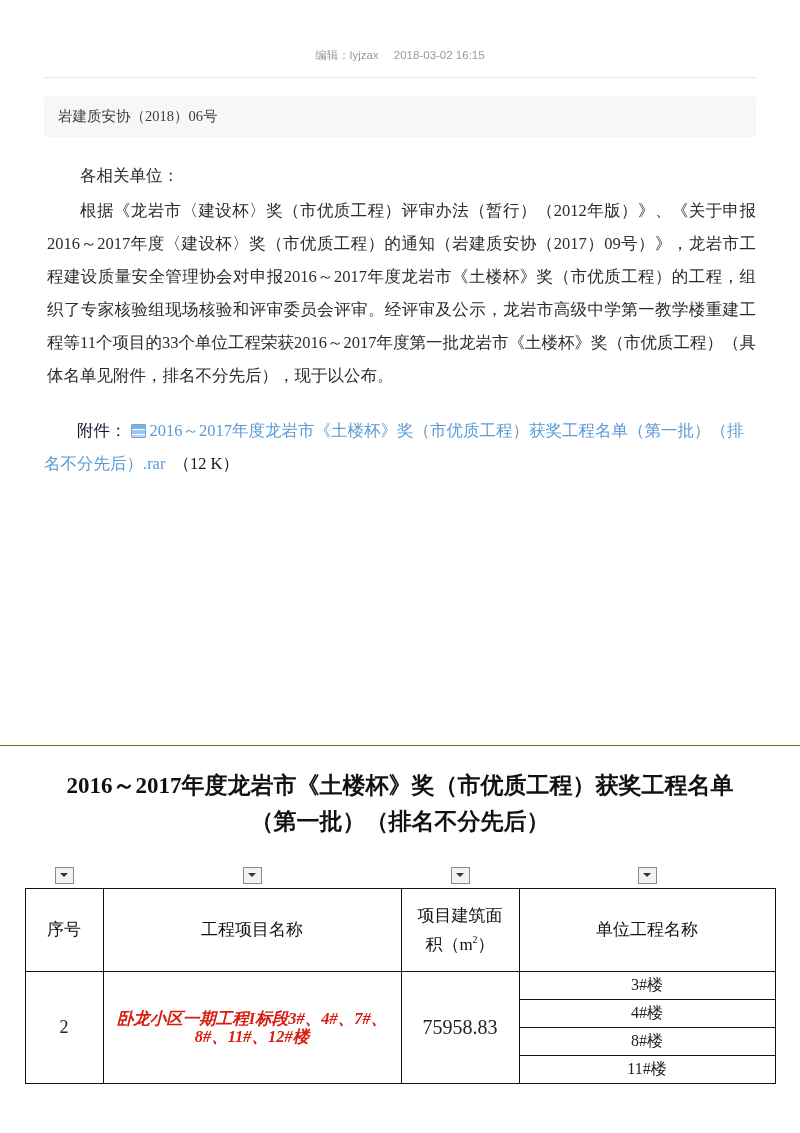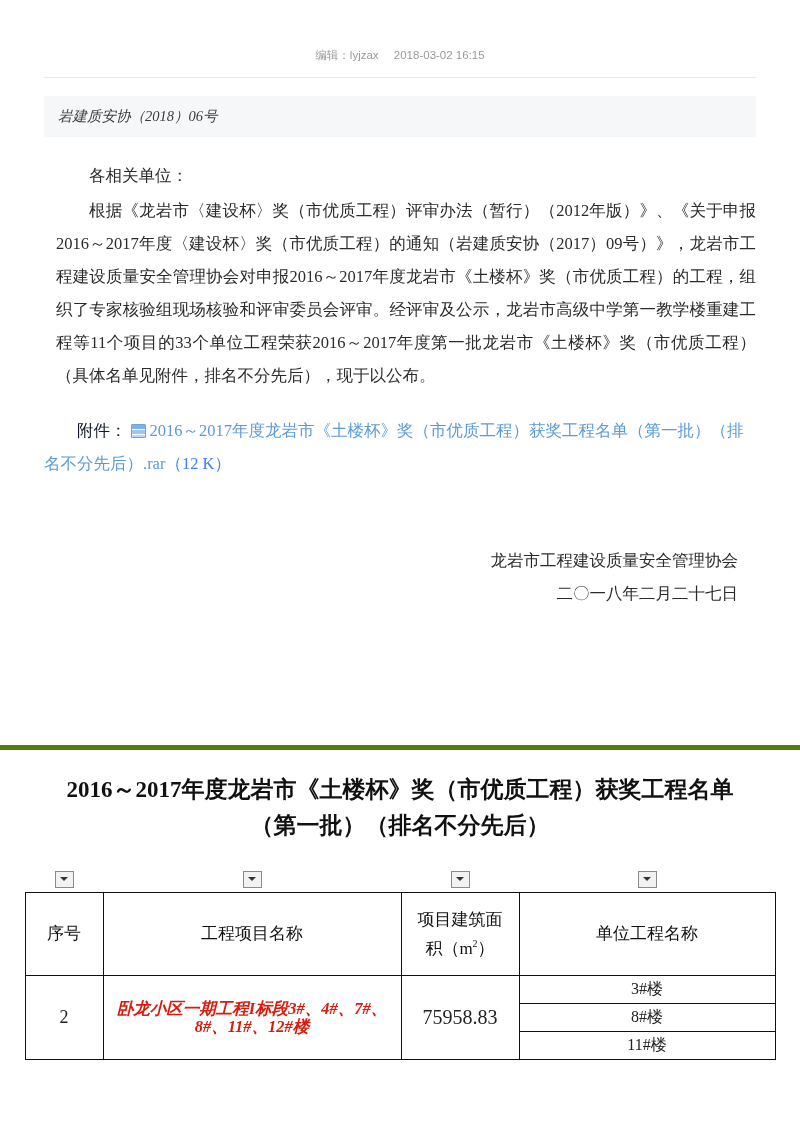--- a/index.html
+++ b/index.html
@@ -47,31 +47,30 @@
   }
 
   .docnum-bar {
     margin-top: 18px;
     background: #f6f7f9;
     border-radius: 2px;
     padding: 11px 14px;
     font-size: 14.5px;
     color: #3b3b3b;
     font-family: "Liberation Serif", serif;
-    font-style: italic;
   }
 
   .body-text {
     margin-top: 22px;
     font-size: 16.5px;
     line-height: 33px;
     color: #2b2b2b;
     text-align: justify;
   }
-  .body-text p { margin: 0 0 2px 12px; }
+  .body-text p { margin: 0 0 2px 3px; }
   .indent { text-indent: 2em; }
 
   .attachment {
     margin-top: 22px;
     font-size: 16.5px;
     line-height: 33px;
     text-indent: 2em;
   }
   .attachment .att-label { color: #0f172a; }
   .att-icon {
@@ -83,38 +82,38 @@
     background:
       linear-gradient(#7fb2e5 0 4px, #ffffff 4px 5px, #9ec7ef 5px 9px, #ffffff 9px 10px, #b9d8f5 10px 14px);
     border: 1px solid #6fa4da;
     border-radius: 1px;
     box-sizing: border-box;
   }
   .att-link {
     color: #5b9bd5;
     text-decoration: none;
   }
-  .att-size { color: #3b82f6; }
+  .att-size { color: #0f172a; margin-left: 8px; }
 
   .signature {
     margin-top: 64px;
     text-align: right;
     font-size: 16.5px;
     line-height: 33px;
     color: #2b2b2b;
     padding-right: 18px;
   }
 
   
   .table-section {
     position: absolute;
     left: 0;
     top: 745px;
     width: 800px;
-    border-top: 5px solid #4d7c0f;
+    border-top: 1px solid #4d7c0f;
     background: #fff;
     box-sizing: border-box;
     padding: 0;
   }
   .table-title {
     font-family: "Liberation Serif", serif;
     font-weight: bold;
     font-size: 23px;
     line-height: 36px;
     text-align: center;
@@ -220,24 +219,20 @@
 
   <div class="body-text">
     <p class="indent">各相关单位：</p>
     <p class="indent">根据《龙岩市〈建设杯〉奖（市优质工程）评审办法（暂行）（2012年版）》、《关于申报2016～2017年度〈建设杯〉奖（市优质工程）的通知（岩建质安协（2017）09号）》，龙岩市工程建设质量安全管理协会对申报2016～2017年度龙岩市《土楼杯》奖（市优质工程）的工程，组织了专家核验组现场核验和评审委员会评审。经评审及公示，龙岩市高级中学第一教学楼重建工程等11个项目的33个单位工程荣获2016～2017年度第一批龙岩市《土楼杯》奖（市优质工程）（具体名单见附件，排名不分先后），现于以公布。</p>
   </div>
 
   <div class="attachment">
     <span class="att-label">附件：</span><span class="att-icon"></span><a class="att-link" href="#">2016～2017年度龙岩市《土楼杯》奖（市优质工程）获奖工程名单（第一批）（排名不分先后）.rar</a><span class="att-size">（12 K）</span>
   </div>
 
-  <div class="signature">
-    <div>龙岩市工程建设质量安全管理协会</div>
-    <div>二〇一八年二月二十七日</div>
-  </div>
 </div>
 
 <div class="table-section">
   <div class="table-title">2016～2017年度龙岩市《土楼杯》奖（市优质工程）获奖工程名单（第一批）（排名不分先后）</div>
 
   <table class="sheet">
     <colgroup>
       <col class="col-no">
         <col class="col-prj">
         <col class="col-area">
@@ -263,20 +258,23 @@
       <td class="row-no">2</td>
       <td class="row-prj">卧龙小区一期工程I标段3#、4#、7#、8#、11#、12#楼</td>
       <td class="row-area">75958.83</td>
       <td class="unit-cell">
         <table class="unit-table">
           <tbody>
                 <tr>
                   <td>3#楼</td>
                 </tr>
           <tr>
+                  <td>4#楼</td>
+                </tr>
+          <tr>
                   <td>8#楼</td>
                 </tr>
           <tr>
                   <td>11#楼</td>
                 </tr>
         </tbody>
             </table>
       </td>
     </tr>
   </tbody>

